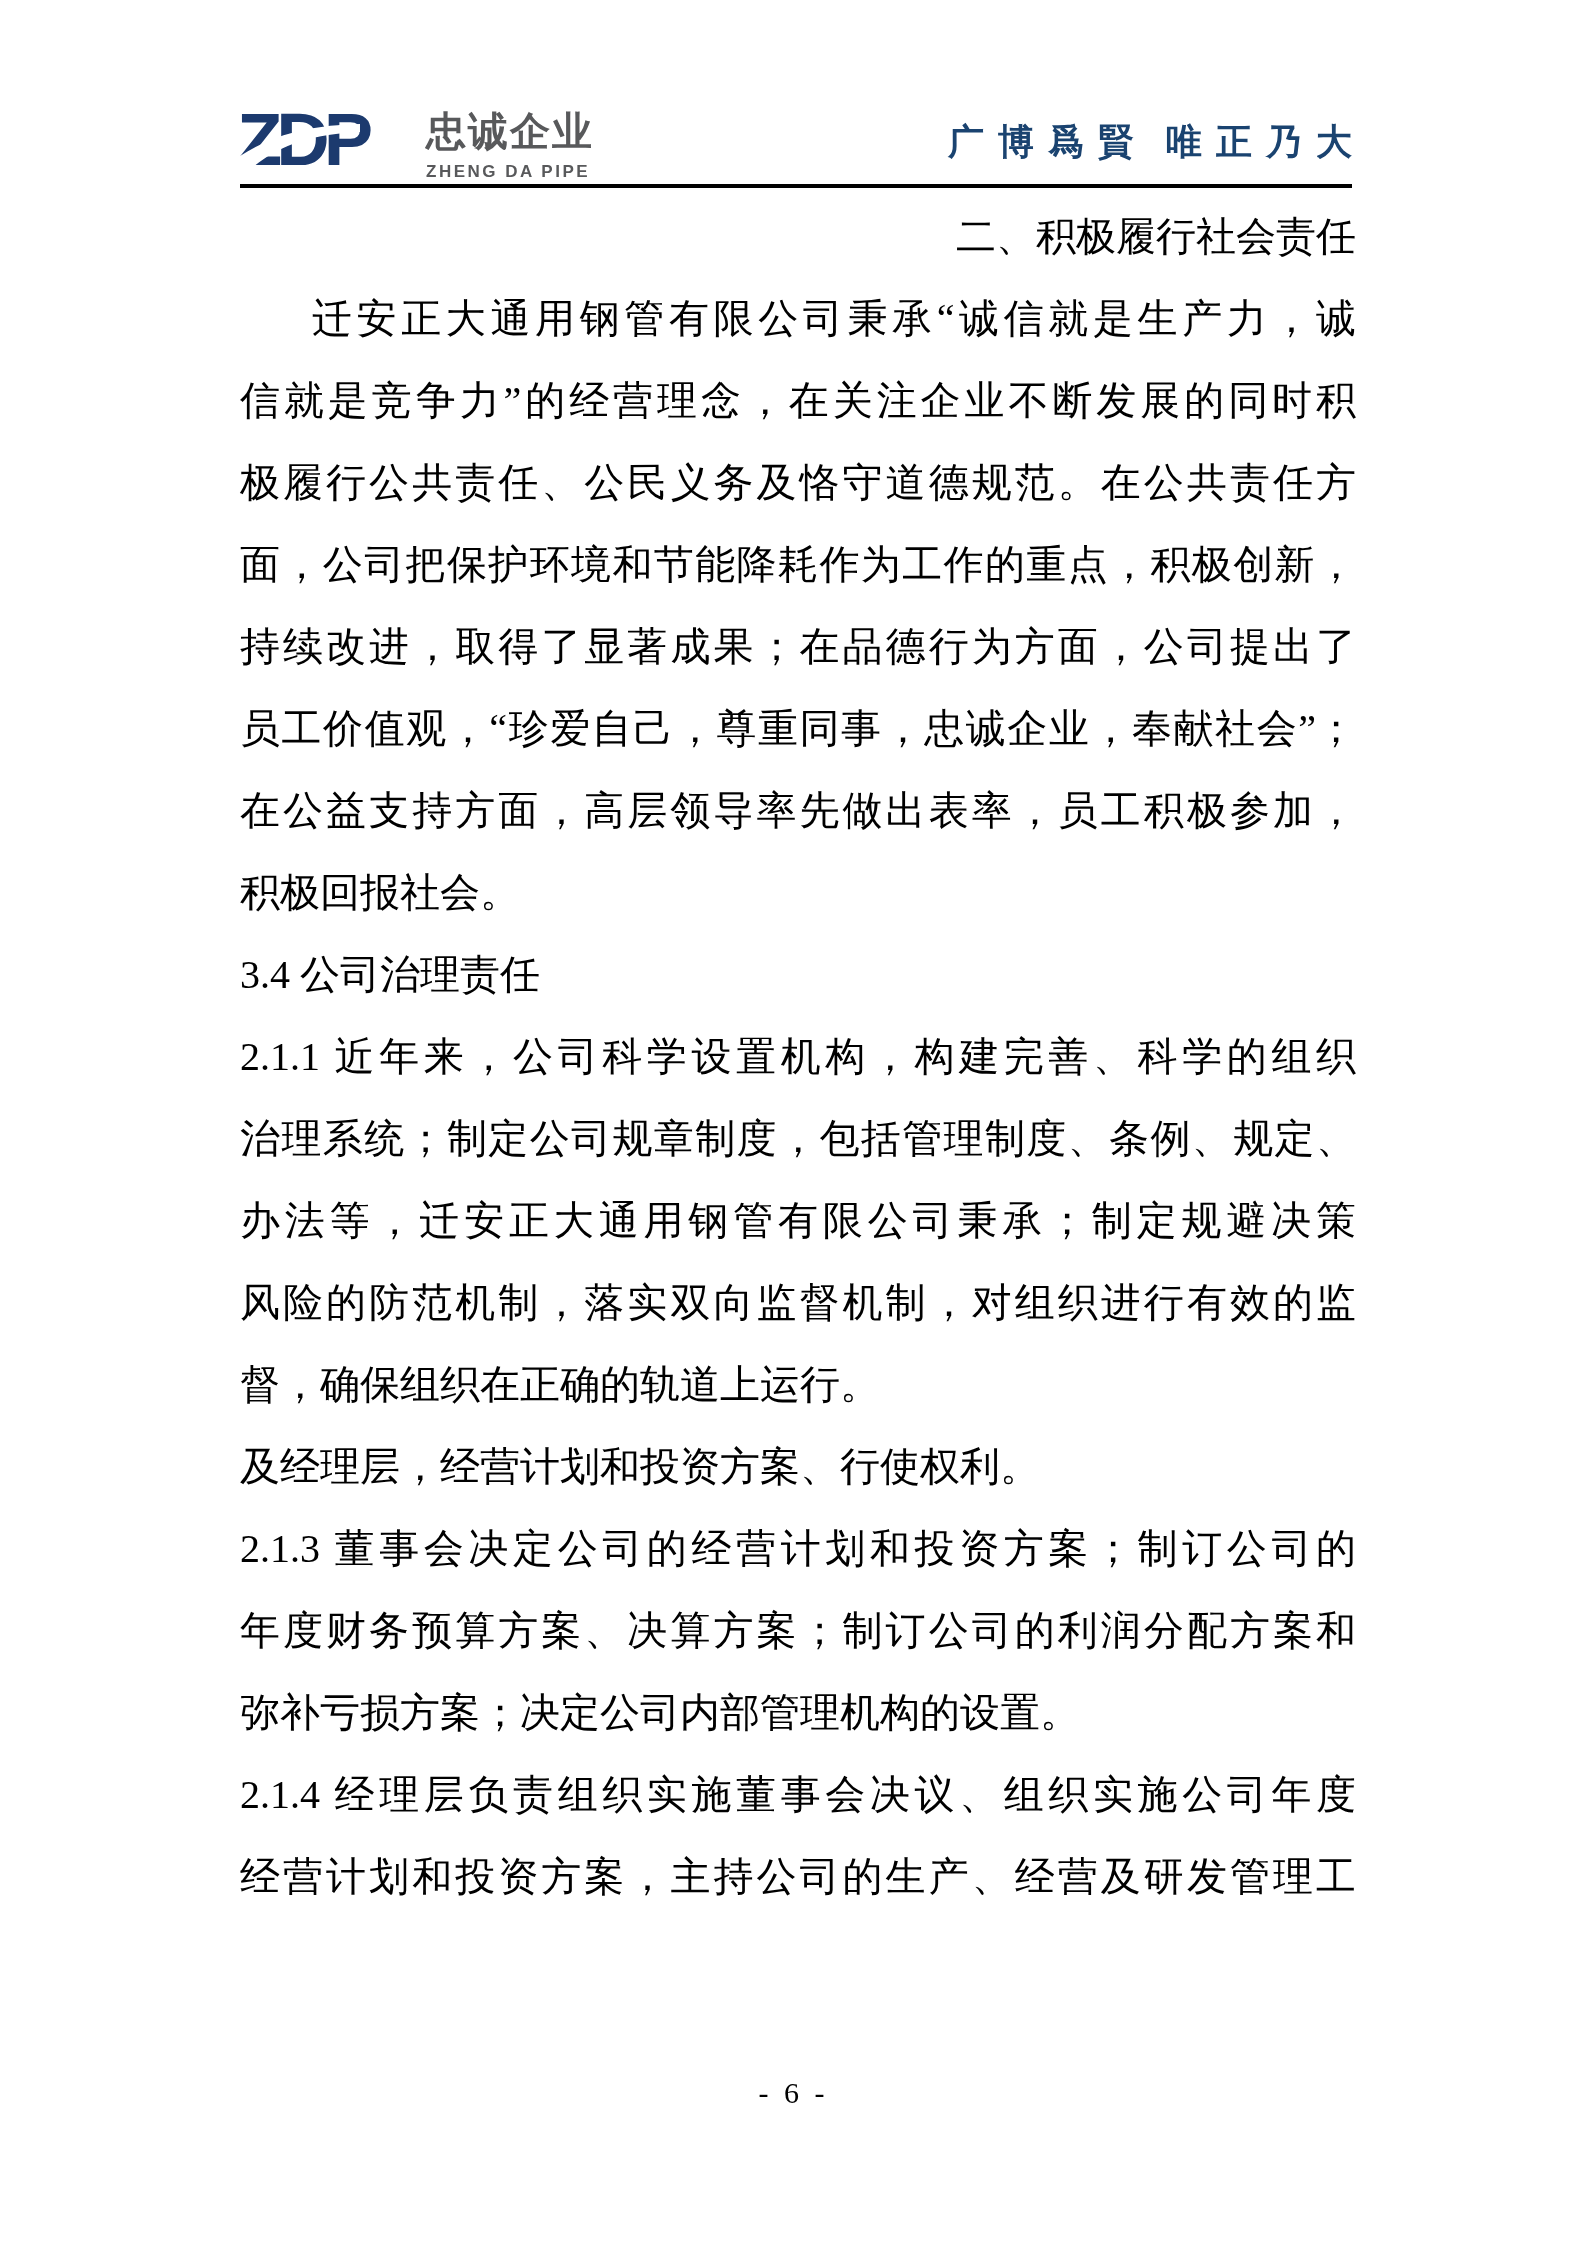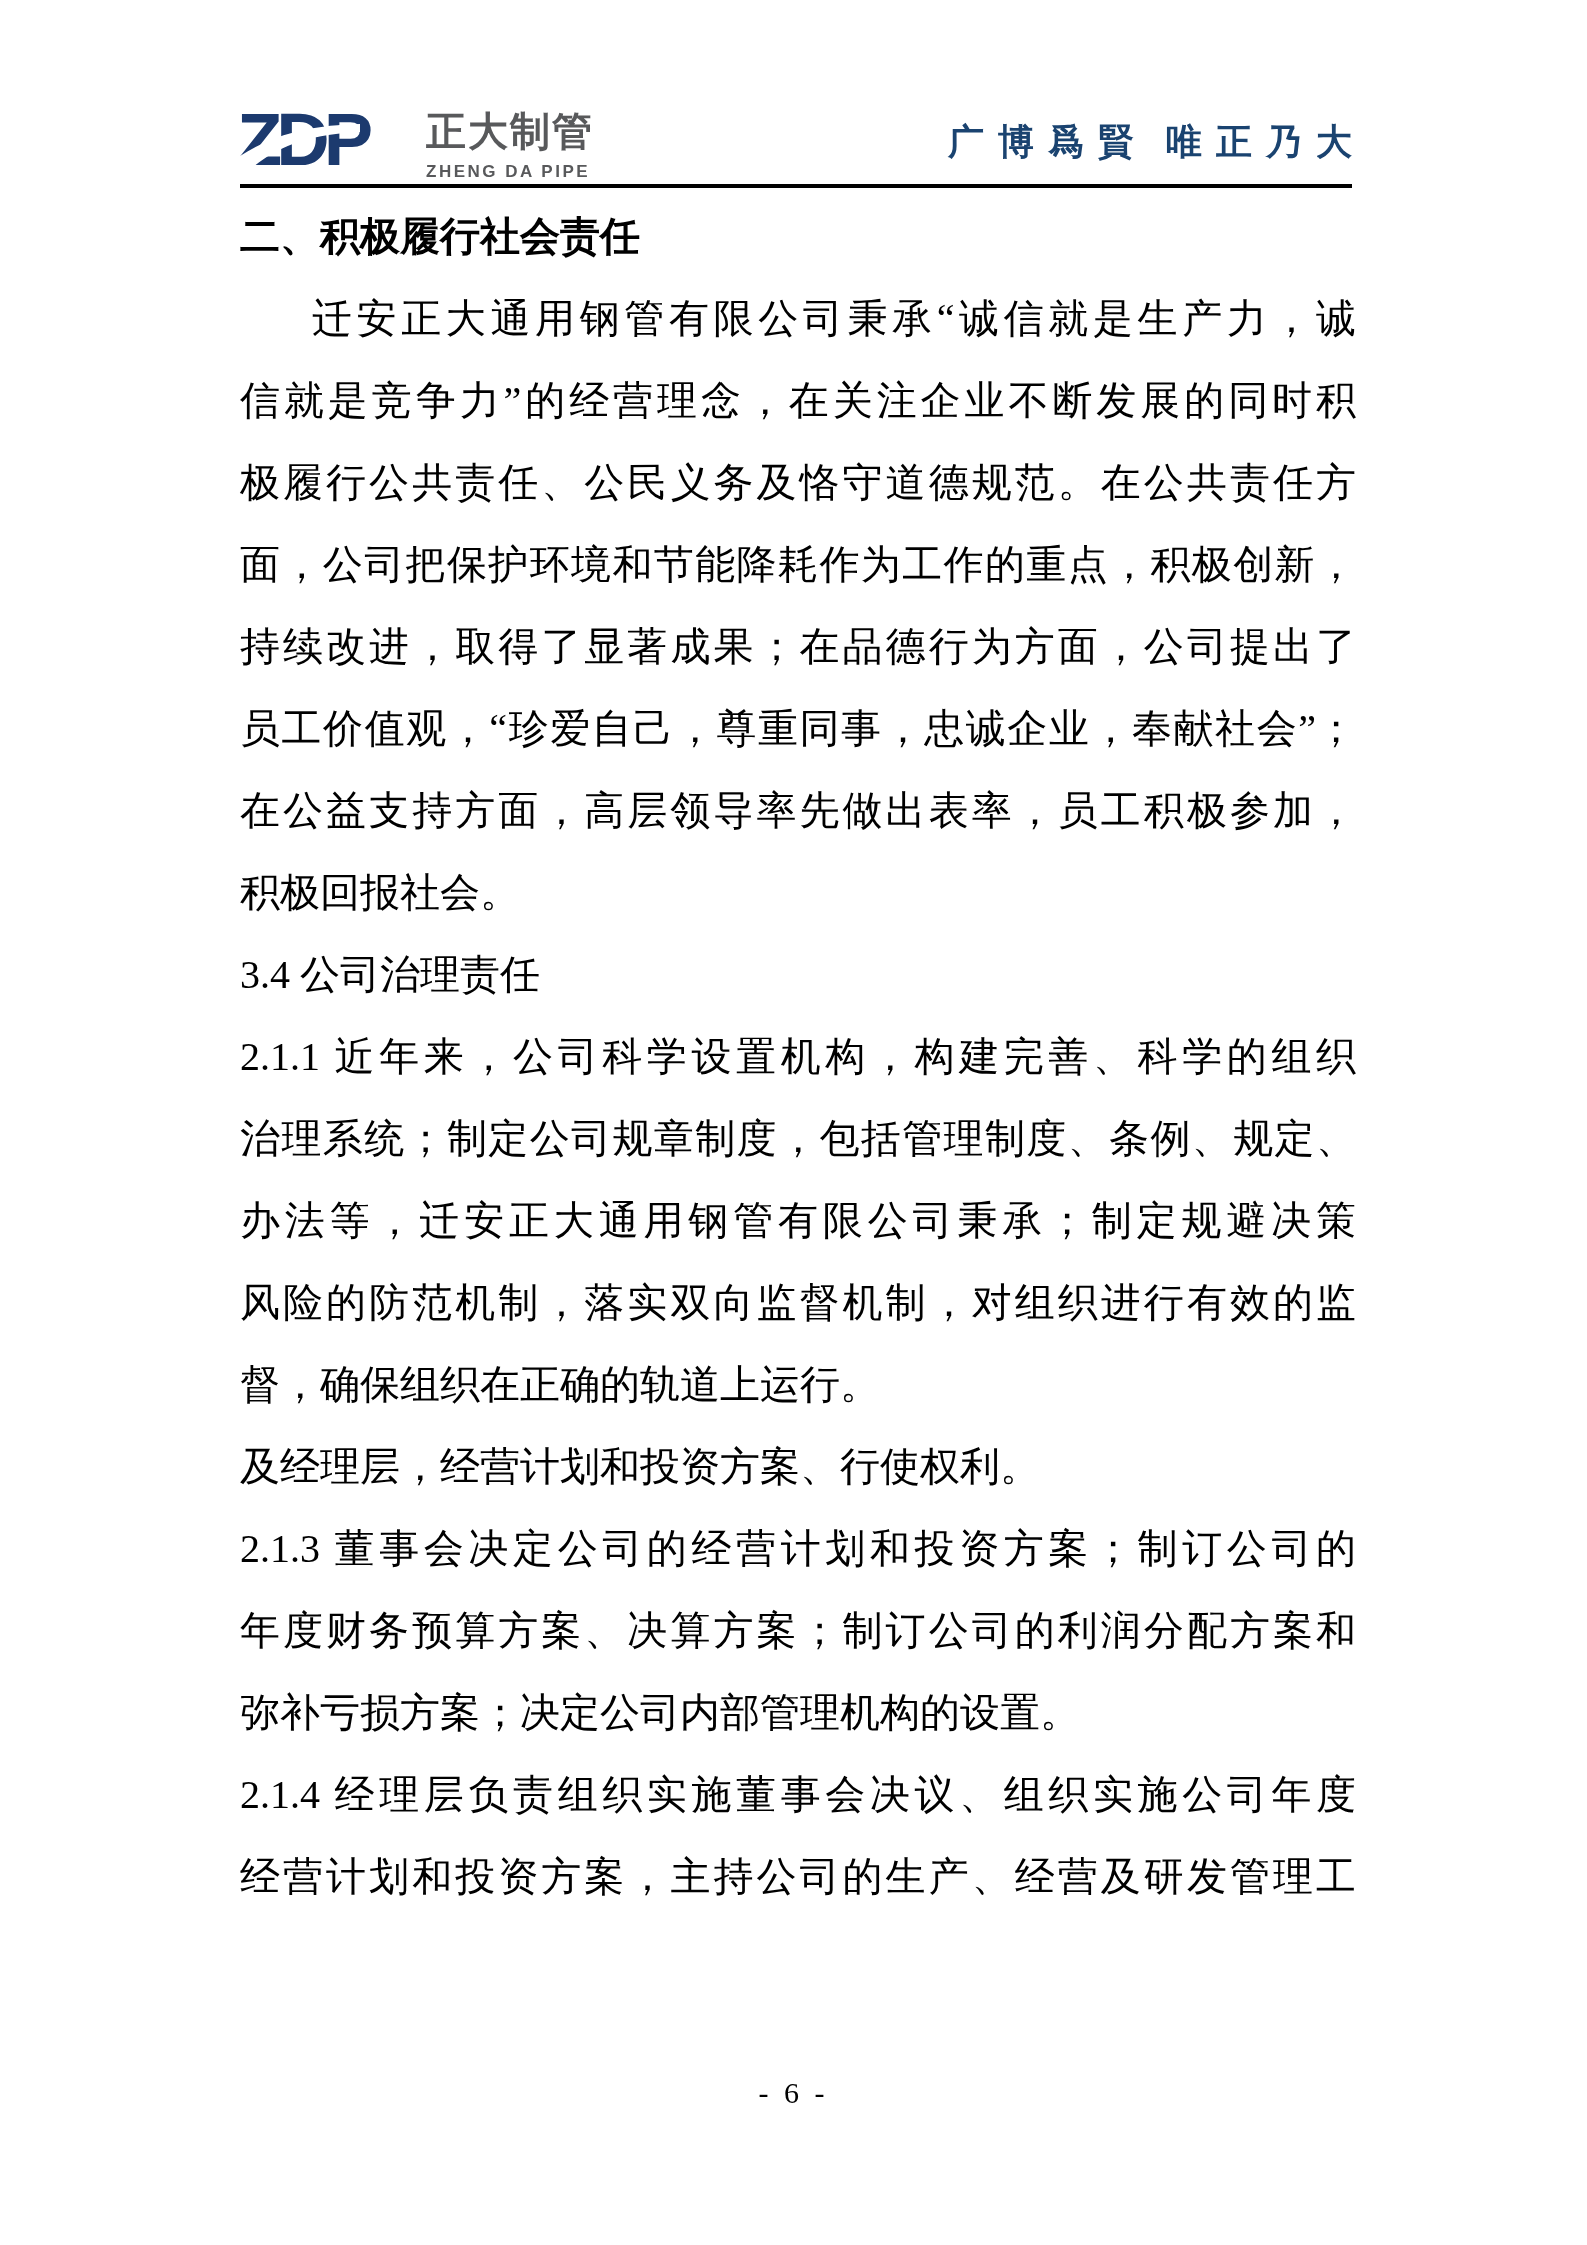--- a/index.html
+++ b/index.html
@@ -42,40 +42,40 @@
   }
 
   
   .bodytext{
     position:absolute;left:240px;top:196px;width:1116px;
     font-size:40px;line-height:82px;
   }
   .ln{width:1116px;}
   .j{text-align:justify;text-align-last:justify;}
   .ind{text-indent:72px;}
-  .hd{font-weight:bold;}
+  .hd{font-weight:normal;text-align:right;}
 
   
   .footer{
     position:absolute;left:0;top:2076px;width:1587px;
     text-align:center;font-size:30px;letter-spacing:4px;
   }
 </style>
 </head>
 <body>
 
 <div class="page">
 
   <div class="logo-row">
     <svg class="logo-mark" width="158" height="58" viewBox="0 0 158 58" xmlns="http://www.w3.org/2000/svg">
       <text x="-3" y="55" font-family="Liberation Sans, DejaVu Sans, sans-serif" font-size="74" font-weight="900" letter-spacing="-6" fill="#1c3a6e">ZDP</text>
       <path d="M0 46 C 34 24, 72 15, 120 14 L 120 22 C 74 24, 40 34, 12 58 L 0 58 Z" fill="#ffffff"></path>
     </svg>
     <div class="logo-text">
-      <div class="logo-cn">正大制管</div>
+      <div class="logo-cn">忠诚企业</div>
       <div class="logo-en">ZHENG DA PIPE</div>
     </div>
   </div>
 
   <div class="slogan">
     <span class="p1">广博爲賢</span><span class="p2">唯正乃大</span>
   </div>
 
   <div class="rule"></div>
 

